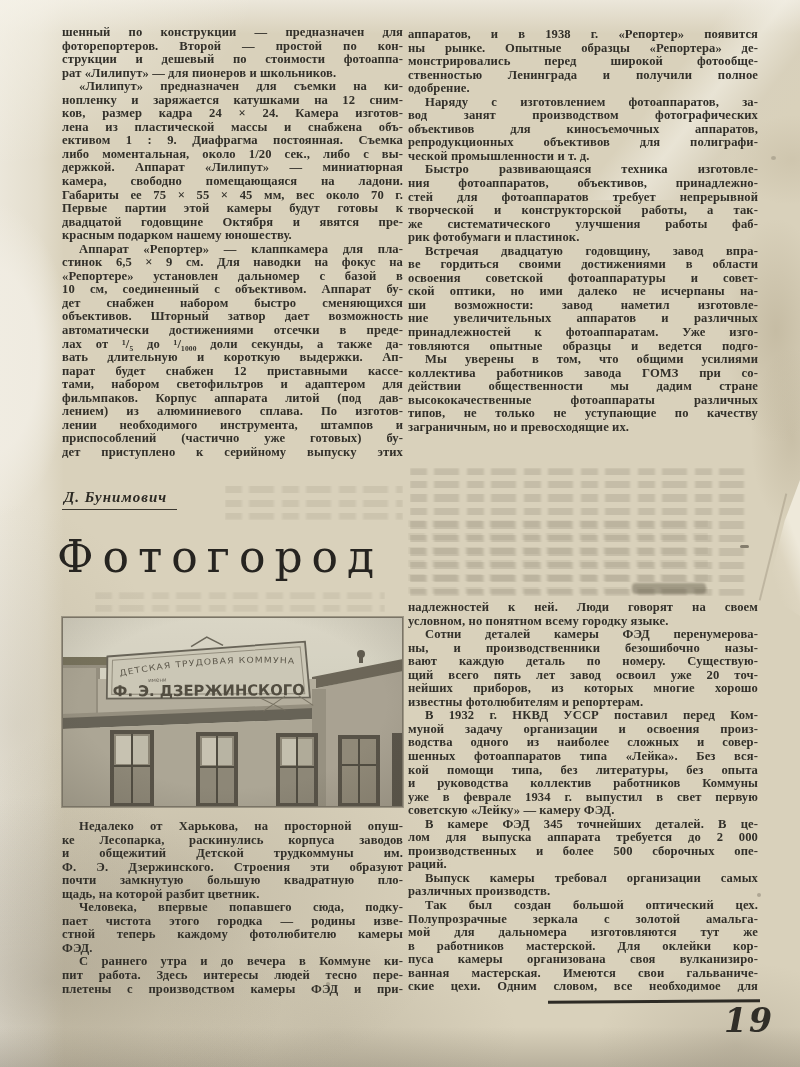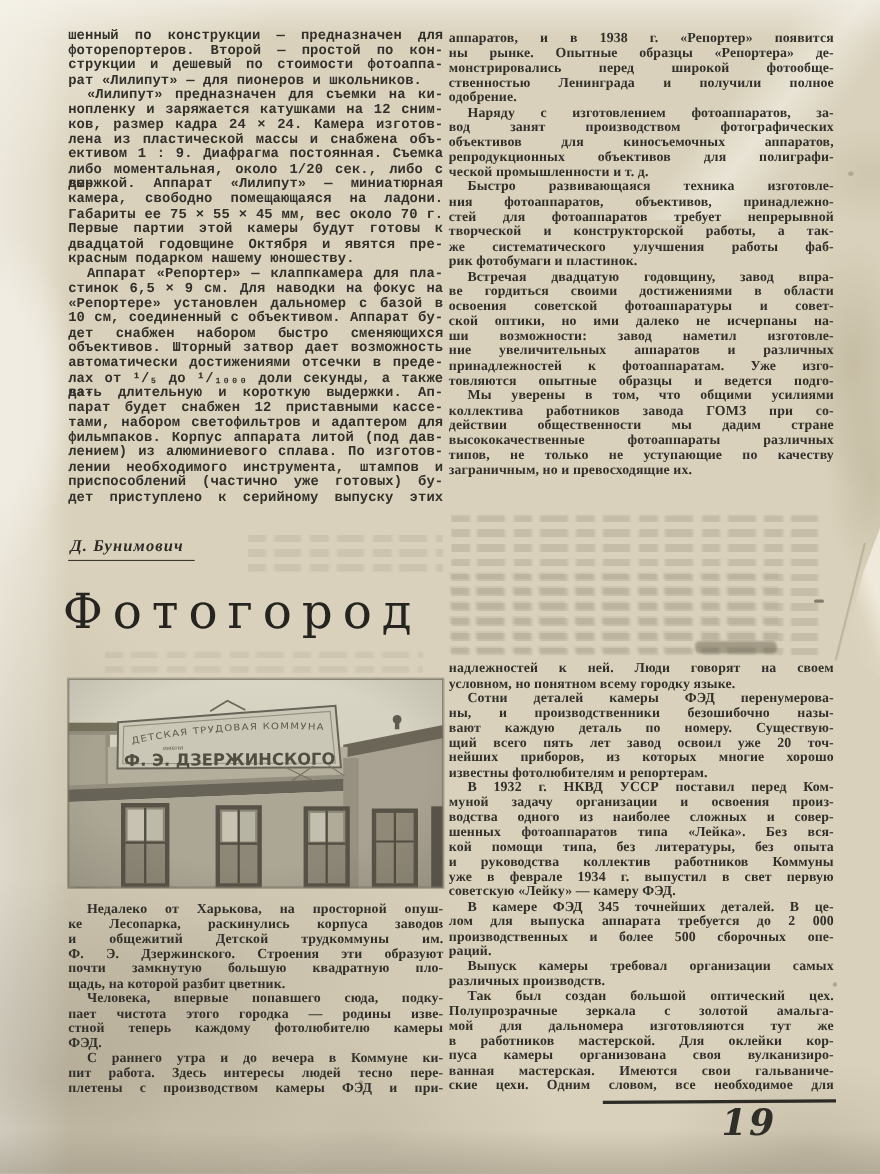--- a/index.html
+++ b/index.html
@@ -29,21 +29,21 @@
   .fold{position:absolute; right:0; top:480px; width:34px; height:136px; z-index:1;
     background:linear-gradient(250deg,#eee9da 30%, #ddd5c0 55%, rgba(221,213,192,0) 75%);
     clip-path:polygon(100% 0, 100% 100%, 0 84%, 55% 30%);}
   .fold-edge{position:absolute; right:26px; top:492px; width:2px; height:110px; z-index:1;
     background:rgba(140,130,108,.35); transform:rotate(14deg); filter:blur(.6px);}
 
   .col{position:absolute; z-index:2; font-weight:bold; font-size:12.6px; line-height:13.55px; letter-spacing:.1px;}
   .line{text-align:justify; text-align-last:justify; height:13.55px;}
   .line.end{text-align-last:left;}
   .line.ind{text-indent:17px;}
-  .c-tl{left:62px;  top:26px;  width:341px;font-family:Liberation Mono, monospace;}
+  .c-tl{left:62px;  top:26px;  width:341px;}
   .c-tr{left:408px; top:28px;  width:350px;}
   .c-bl{left:62px;  top:820px; width:341px;}
   .c-br{left:408px; top:601px; width:350px;}
 
   .byline{position:absolute; left:62px; top:489px; z-index:2;
     font-style:italic; font-weight:bold; font-size:15px; letter-spacing:1px;
     border-bottom:1.6px solid #3a372f; padding:0 10px 3px 2px; color:#2c2a24;}
   .title{position:absolute; left:57px; top:531px; z-index:2;
     font-family:"DejaVu Serif", serif; font-size:44px; letter-spacing:9px;
     color:#262420; white-space:nowrap;}
@@ -61,21 +61,21 @@
   .smudge{position:absolute; left:632px; top:583px; width:74px; height:11px; z-index:1;
     background:rgba(95,88,72,.45); filter:blur(1.2px); border-radius:4px;}
   .speck{position:absolute; z-index:2; background:rgba(62,57,46,.55); border-radius:50%; filter:blur(.3px);}
   .sp1{left:740px; top:545px; width:9px; height:3px; border-radius:2px;}
   .sp2{left:326px; top:982px; width:4px; height:4px; opacity:.5;}
   .sp3{left:757px; top:893px; width:4px; height:4px; opacity:.5;}
   .sp4{left:771px; top:156px; width:5px; height:4px; opacity:.4;}
 
   .footer-rule{position:absolute; left:548px; top:1000px; width:212px; height:3px;
     background:#2d2b25; z-index:2; transform:rotate(-.4deg);}
-  .page-number{position:absolute; left:656px; top:1001px; z-index:2;
+  .page-number{position:absolute; left:724px; top:1001px; z-index:2;
     font-family:"DejaVu Serif", serif; font-style:italic; font-weight:bold;
     font-size:33px; letter-spacing:2px; color:#302e28;}
 </style>
 </head>
 <body>
 
 <div class="page">
 
   <div class="crease"></div>
   <div class="left-wedge"></div>

